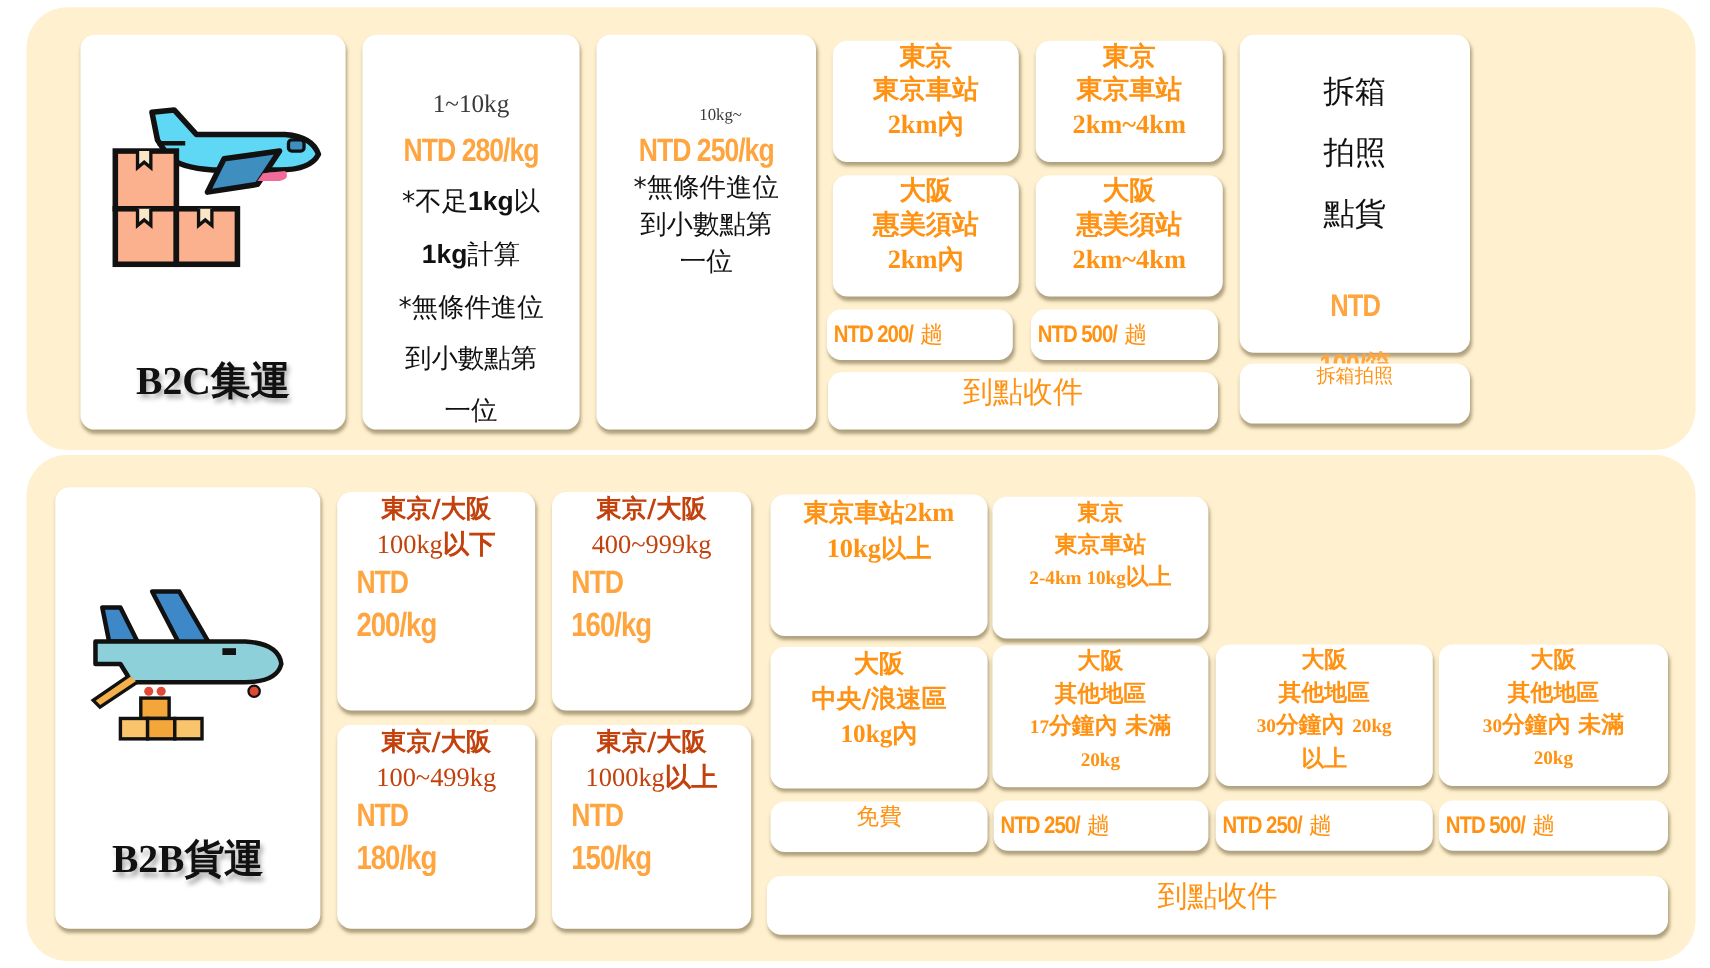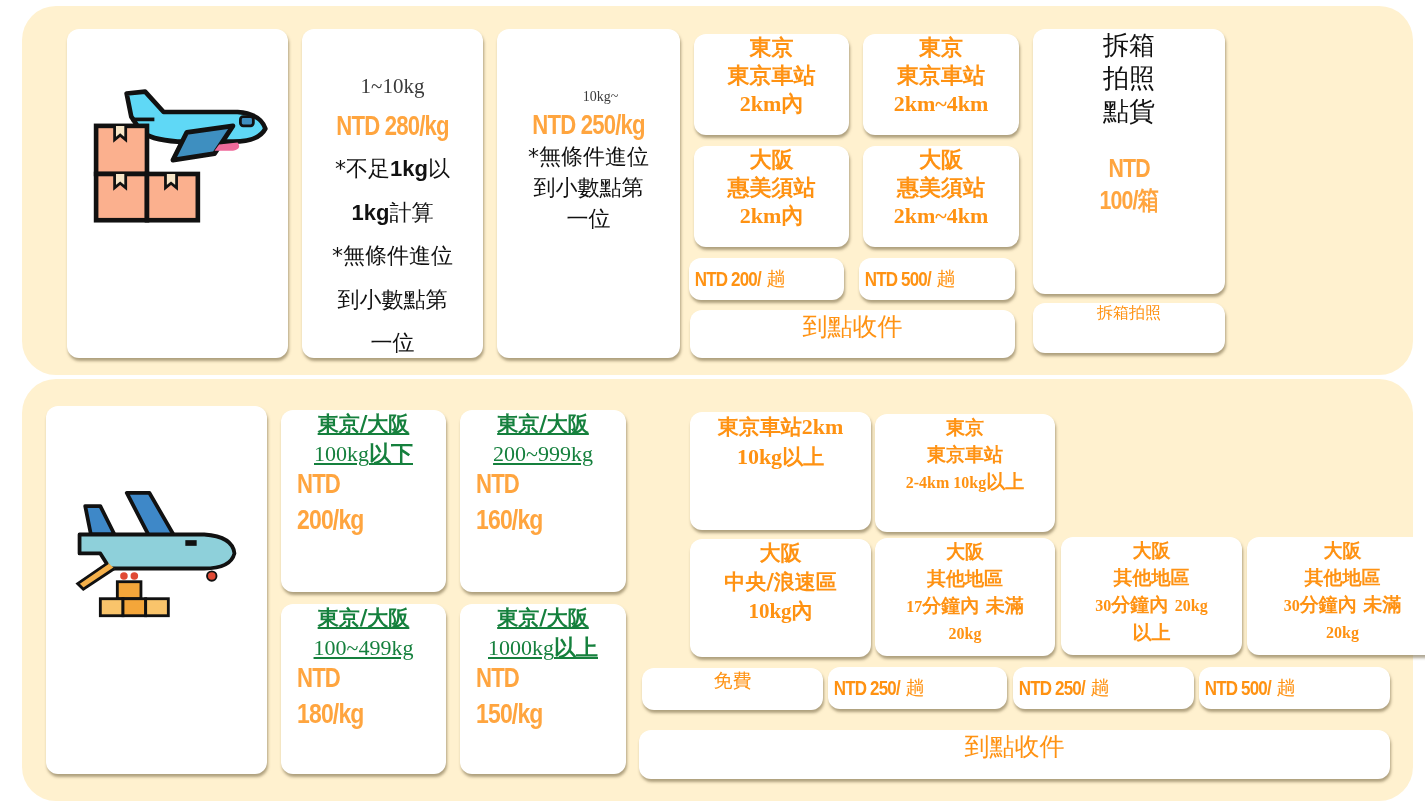--- a/index.html
+++ b/index.html
@@ -31,25 +31,25 @@
 
   
   .t-line { line-height: 31px; }
   .station { font-family: "DejaVu Sans", sans-serif; font-weight: 700; color: #ff9212; font-size: 22px; line-height: 28px; }
   .station .km { font-family: "Liberation Serif", serif; font-weight: 700; font-size: 22px; }
   .fee { font-family: "Liberation Sans", sans-serif; font-weight: 700; color: #ff9212; font-size: 20px; }
   .fee .num { display:inline-block; transform: scaleX(0.85); letter-spacing:-1px; }
   .fee .unit { font-family: "DejaVu Sans", sans-serif; font-weight: 400; font-size: 19px; }
   .pickup { font-family: "DejaVu Sans", sans-serif; color: #ff9212; font-size: 25px; }
 
-  .b2b-weight { font-family: "Liberation Serif", serif; color: #15803d; font-size: 22px; line-height: 29px; text-decoration: underline; }
+  .b2b-weight { font-family: "Liberation Serif", serif; color: #c2410c; font-size: 22px; line-height: 29px; }
   .b2b-weight .cjk { font-family: "DejaVu Sans", sans-serif; font-weight: 700; }
   .b2b-price { align-self: flex-start; padding-left: 16px; text-align: left; line-height: 32px; }
   .b2b-price .price { font-size: 28px; transform-origin: left center; }
-  .zone { font-family: "DejaVu Sans", sans-serif; font-weight: 700; color: #ff9212; font-size: 19px; line-height: 27px; margin-left: 48px; }
+  .zone { font-family: "DejaVu Sans", sans-serif; font-weight: 700; color: #ff9212; font-size: 19px; line-height: 27px; }
   .zone .lat { font-family: "Liberation Serif", serif; font-weight: 700; font-size: 16px; }
 </style>
 </head>
 <body>
 
 <div class="panel" style="left:22px;top:6px;width:1391px;height:369px;"></div>
 
 <div class="card" style="left:67px;top:29px;width:221px;height:329px;justify-content:flex-start;">
   <span style="margin-top:45px;width:185px;height:150px;display:block;">
     <svg viewBox="0 0 200 160" width="185" height="150">
@@ -61,20 +61,21 @@
       <line x1="50" y1="48" x2="75" y2="48" stroke="#111" stroke-width="4"></line>
 
       <rect x="12" y="55" width="55" height="52" fill="#fbb08e" stroke="#111" stroke-width="5"></rect>
       <rect x="12" y="107" width="55" height="50" fill="#fbb08e" stroke="#111" stroke-width="5"></rect>
       <rect x="67" y="107" width="55" height="50" fill="#fbb08e" stroke="#111" stroke-width="5"></rect>
       <path d="M32 55 L32 70 L38 65 L44 70 L44 55" fill="#f7e6c8" stroke="#111" stroke-width="3"></path>
       <path d="M32 107 L32 122 L38 117 L44 122 L44 107" fill="#f7e6c8" stroke="#111" stroke-width="3"></path>
       <path d="M87 107 L87 122 L93 117 L99 122 L99 107" fill="#f7e6c8" stroke="#111" stroke-width="3"></path>
     </svg>
   </span>
+  <span class="title" style="position:absolute;bottom:18px;">B2C集運</span>
 </div>
 
 <div class="card" style="left:302px;top:29px;width:181px;height:329px;justify-content:space-between;padding-top:45px;">
   <span class="serif grey" style="font-size:21px;line-height:24px;">1~10kg</span>
   <span class="price" style="font-size:27px;line-height:30px;">NTD 280/kg</span>
   <span class="dark t-line" style="font-size:22px;">
     <span>*不足</span><b style="font-family:'Liberation Sans',sans-serif;">1kg</b><span>以</span>
   </span>
   <span class="dark t-line" style="font-size:22px;">
     <b style="font-family:'Liberation Sans',sans-serif;">1kg</b><span>計算</span>
@@ -119,21 +120,21 @@
 </div>
 <div class="card fee" style="left:859px;top:258px;width:156px;height:42px;flex-direction:row;">
   <span class="num">NTD 500/</span>
     <span class="unit">趟</span>
 </div>
 
 <div class="card pickup" style="left:690px;top:310px;width:325px;height:48px;">
   <span>到點收件</span>
 </div>
 
-<div class="card" style="left:1033px;top:29px;width:192px;height:265px;justify-content:flex-start;">
+<div class="card" style="left:1033px;top:29px;width:192px;height:265px;justify-content:flex-start;padding-top:32px;gap:18px;">
   <span class="dark" style="font-size:26px;line-height:33px;">拆箱</span>
   <span class="dark" style="font-size:26px;line-height:33px;">拍照</span>
   <span class="dark" style="font-size:26px;line-height:33px;text-align:center;">點貨</span>
   <span class="price" style="font-size:26px;line-height:32px;margin-top:24px;">NTD</span>
   <span class="price" style="font-size:26px;line-height:32px;">100/箱</span>
 </div>
 <div class="card pickup" style="left:1033px;top:303px;width:192px;height:50px;">
   <span style="font-size:16px;">拆箱拍照</span>
 </div>
 
@@ -149,30 +150,31 @@
       <path d="M45 88 L12 110 L6 104 L38 82" fill="#f4b04a" stroke="#111" stroke-width="3"></path>
       <circle cx="55" cy="96" r="4" fill="#e04a35"></circle>
       <circle cx="66" cy="96" r="4" fill="#e04a35"></circle>
       <circle cx="148" cy="96" r="5" fill="#e04a35" stroke="#111" stroke-width="2"></circle>
       <rect x="48" y="102" width="25" height="18" fill="#f4a63a" stroke="#111" stroke-width="3"></rect>
       <rect x="30" y="120" width="24" height="18" fill="#f9c46b" stroke="#111" stroke-width="3"></rect>
       <rect x="54" y="120" width="24" height="18" fill="#f4a63a" stroke="#111" stroke-width="3"></rect>
       <rect x="78" y="120" width="24" height="18" fill="#f9c46b" stroke="#111" stroke-width="3"></rect>
     </svg>
   </span>
+  <span class="title" style="position:absolute;bottom:35px;">B2B貨運</span>
 </div>
 
 <div class="card" style="left:281px;top:410px;width:165px;height:182px;">
   <span class="b2b-weight" style="font-family:'DejaVu Sans',sans-serif;font-weight:700;font-size:21px;">東京/大阪</span>
   <span class="b2b-weight"><span>100kg</span><span class="cjk">以下</span></span>
   <span class="b2b-price"><span class="price" style="font-size:27px;">NTD</span><br><span class="price" style="font-size:28px;">200/kg</span></span>
 </div>
 <div class="card" style="left:460px;top:410px;width:166px;height:182px;">
   <span class="b2b-weight" style="font-family:'DejaVu Sans',sans-serif;font-weight:700;font-size:21px;">東京/大阪</span>
-  <span class="b2b-weight"><span>200~999kg</span><span class="cjk"></span></span>
+  <span class="b2b-weight"><span>400~999kg</span><span class="cjk"></span></span>
   <span class="b2b-price"><span class="price" style="font-size:27px;">NTD</span><br><span class="price" style="font-size:28px;">160/kg</span></span>
 </div>
 <div class="card" style="left:281px;top:604px;width:165px;height:170px;">
   <span class="b2b-weight" style="font-family:'DejaVu Sans',sans-serif;font-weight:700;font-size:21px;">東京/大阪</span>
   <span class="b2b-weight"><span>100~499kg</span><span class="cjk"></span></span>
   <span class="b2b-price"><span class="price" style="font-size:27px;">NTD</span><br><span class="price" style="font-size:28px;">180/kg</span></span>
 </div>
 <div class="card" style="left:460px;top:604px;width:166px;height:170px;">
   <span class="b2b-weight" style="font-family:'DejaVu Sans',sans-serif;font-weight:700;font-size:21px;">東京/大阪</span>
   <span class="b2b-weight"><span>1000kg</span><span class="cjk">以上</span></span>

